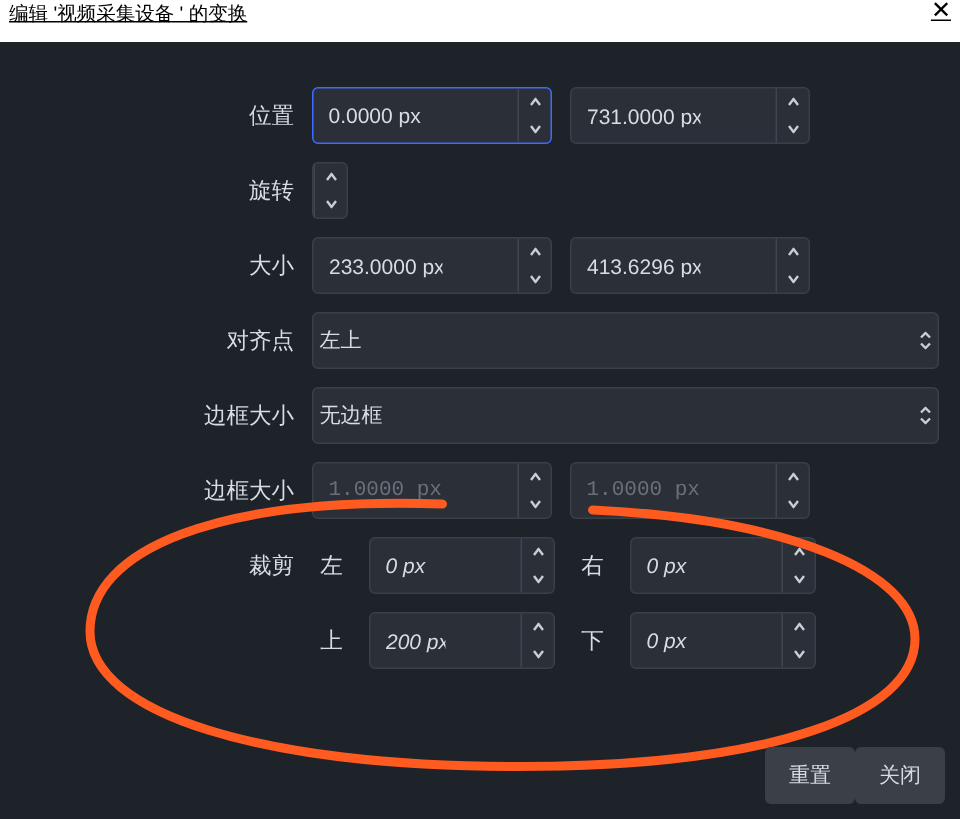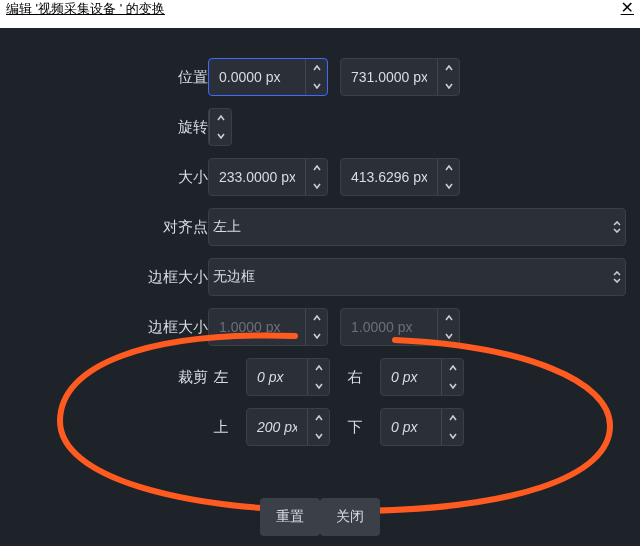--- a/index.html
+++ b/index.html
@@ -2,38 +2,38 @@
 <html><head>
 <meta charset="utf-8">
 <style>
   *{box-sizing:border-box;margin:0;padding:0;}
   html,body{width:640px;height:546px;overflow:hidden;}
   body{background:#1e2229;font-family:"Microsoft YaHei","PingFang SC",sans-serif;color:#d8dce3;font-size:14px;position:relative;}
   .titlebar{background:#fff;height:28px;display:flex;justify-content:space-between;padding:0 6px;color:#000;font-size:13px;text-decoration:underline;}
   .titlebar .close{font-size:16px;font-weight:300;line-height:1;}
   .form{padding:30px 8px 0 8px;}
   .row{display:flex;align-items:center;margin-bottom:12px;}
-  .lbl{width:200px;text-align:right;font-size:15px;}
+  .lbl{width:200px;text-align:right;padding-right:12px;font-size:15px;}
   .fields{flex:1;display:flex;gap:12px;align-items:center;}
-  .spin{display:flex;align-items:center;background:#2a2f38;border:1px solid #3a3f48;border-radius:4px;height:38px;}
+  .spin{display:flex;align-items:center;background:#2a2f38;border:1px solid #3a3f48;border-radius:4px;height:38px;gap:40px;}
   .spin.focus{border:1px solid #3d6aff;}
   .spin input{background:transparent;border:none;color:#d8dce3;font-size:14px;padding:0 10px;width:96px;outline:none;}
-  .spin.disabled input{color:#6b7078;}
+  .spin.disabled input{color:#6b7078;font-family:Liberation Mono, monospace;}
   .steppers{display:flex;flex-direction:column;justify-content:center;width:22px;height:100%;border-left:1px solid #40454e;}
   .steppers div{flex:1;display:flex;align-items:center;justify-content:center;cursor:pointer;}
   .steppers svg{width:8px;height:6px;}
   .steppers path{stroke:#c9cdd4;stroke-width:1.6;fill:none;}
   .select{flex:1;display:flex;align-items:center;justify-content:space-between;background:#2a2f38;border:1px solid #3a3f48;border-radius:4px;height:38px;padding:0 4px;cursor:pointer;max-width:418px;}
   .select .sel-arrows{display:flex;flex-direction:column;gap:2px;}
   .select .sel-arrows svg{width:8px;height:5px;}
   .select .sel-arrows path{stroke:#c9cdd4;stroke-width:1.6;fill:none;}
   .row.crop .lbl{width:200px;}
   .sublbl{width:26px;text-align:center;font-size:15px;}
   .row.crop .spin input{width:60px;font-style:italic;}
-  .footer{position:absolute;left:0;right:0;bottom:10px;display:flex;justify-content:center;padding:0 10px;}
+  .footer{position:absolute;left:0;right:0;bottom:10px;display:flex;justify-content:flex-end;padding:0 10px;}
   .btn{background:#3a3f48;border:none;color:#d8dce3;font-size:14px;padding:10px 16px;border-radius:4px;cursor:pointer;font-family:inherit;}
   .annot{position:absolute;left:45px;top:326px;pointer-events:none;}
   .annot path{stroke:#ff5a1f;stroke-width:6;fill:none;stroke-linecap:round;}
 </style>
 </head>
 <body>
 
 <div class="titlebar">
   <span>编辑 '视频采集设备 ' 的变换</span>
   <span class="close">✕</span>

